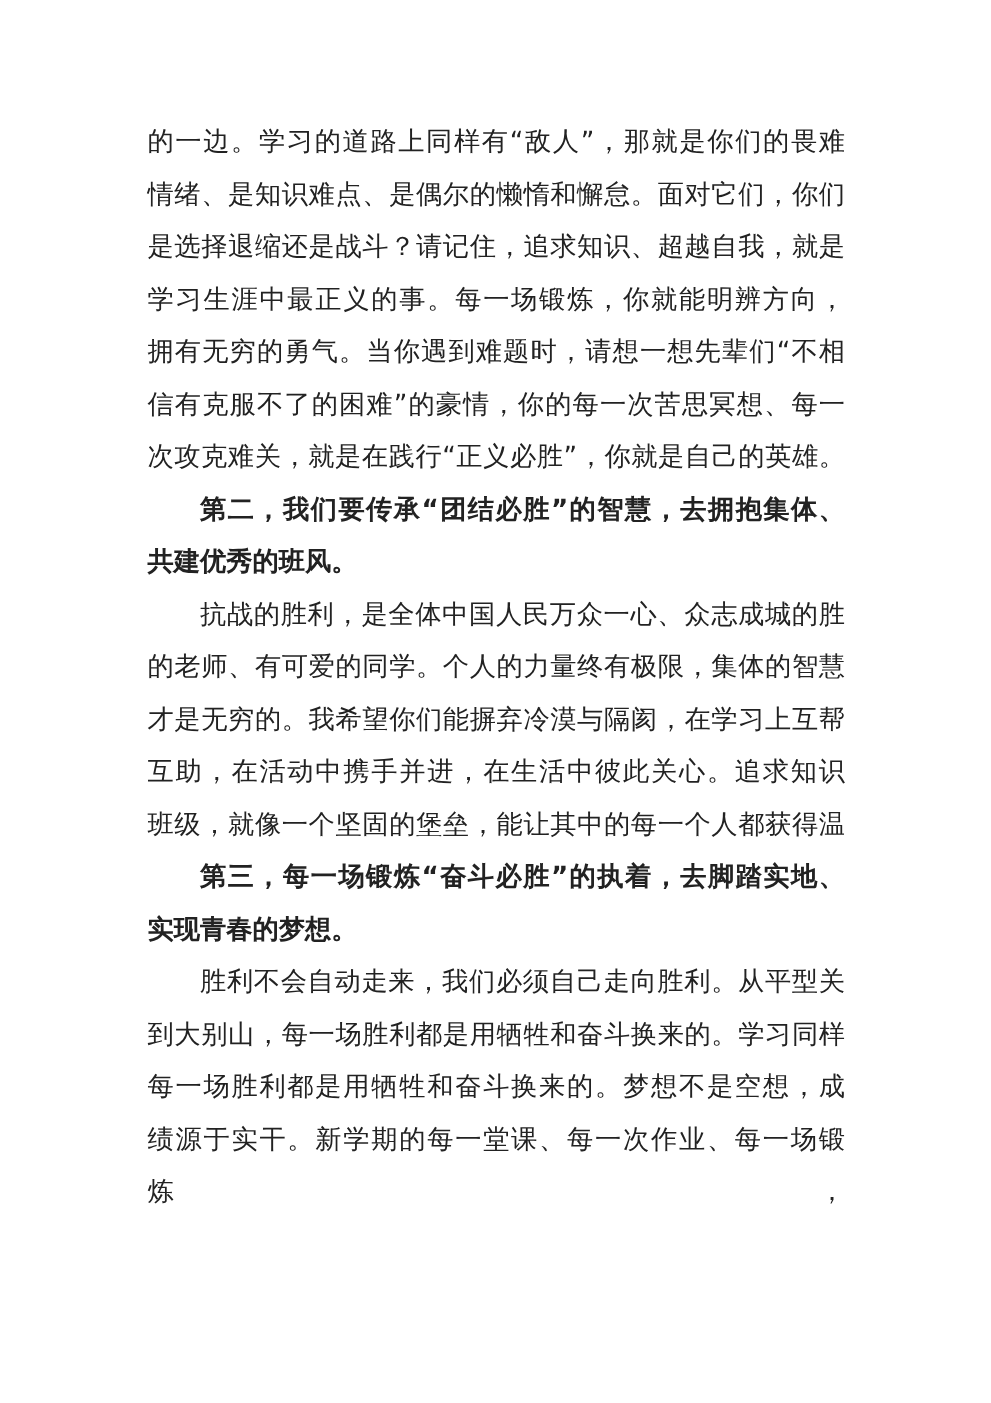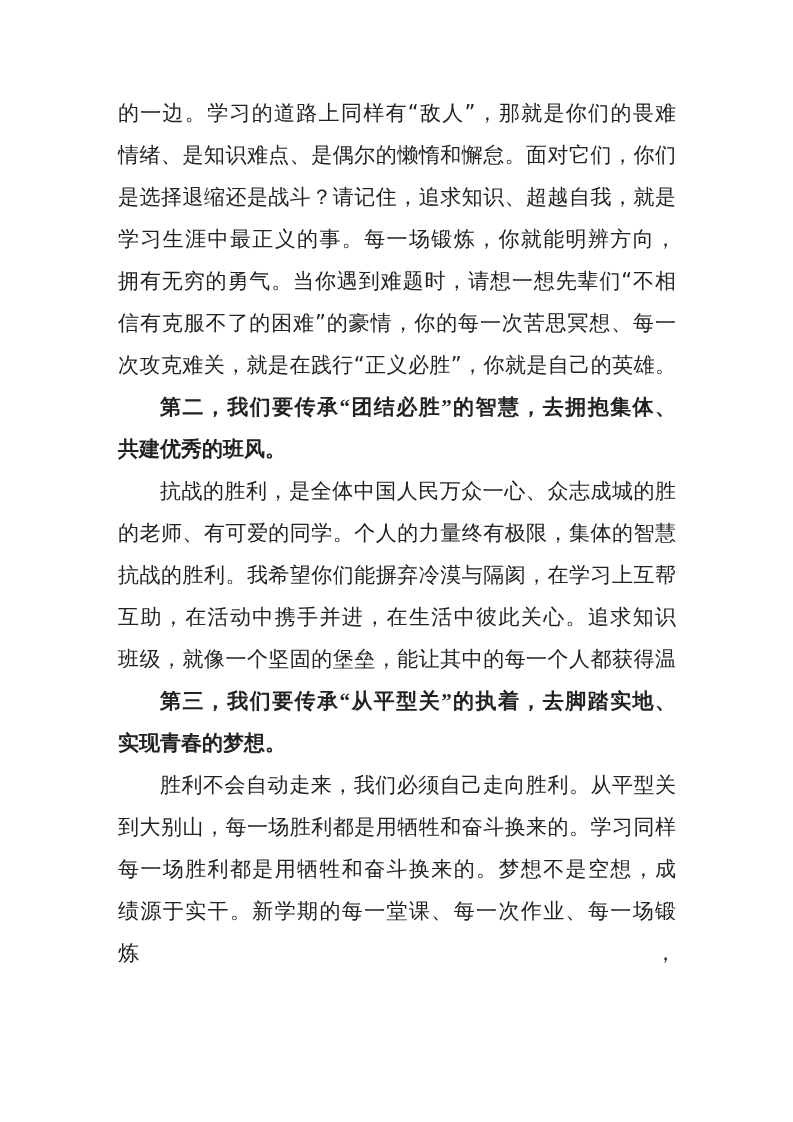--- a/index.html
+++ b/index.html
@@ -34,21 +34,20 @@
     text-align: justify;
     text-align-last: justify;
     text-justify: inter-character;
     white-space: normal;
   }
   .first {
     text-indent: 42px;
   }
   .bold {
     font-weight: 700;
-    font-family: Liberation Serif, serif;
   }
 </style>
 </head>
 <body>
 
 <div class="page">
   <div class="content">
 
     <div>
       <div class="line jl">的一边。学习的道路上同样有“敌人”，那就是你们的畏难</div>
@@ -61,27 +60,27 @@
     </div>
 
     <div>
       <div class="line jl bold first">第二，我们要传承“团结必胜”的智慧，去拥抱集体、</div>
       <div class="line bold">共建优秀的班风。</div>
     </div>
 
     <div>
       <div class="line jl first">抗战的胜利，是全体中国人民万众一心、众志成城的胜</div>
       <div class="line jl">的老师、有可爱的同学。个人的力量终有极限，集体的智慧</div>
-      <div class="line jl">抗战的胜利。我希望你们能摒弃冷漠与隔阂，在学习上互帮</div>
+      <div class="line jl">才是无穷的。我希望你们能摒弃冷漠与隔阂，在学习上互帮</div>
       <div class="line jl">互助，在活动中携手并进，在生活中彼此关心。追求知识</div>
       <div class="line jl">班级，就像一个坚固的堡垒，能让其中的每一个人都获得温</div>
     </div>
 
     <div>
-      <div class="line jl bold first">第三，我们要传承“从平型关”的执着，去脚踏实地、</div>
+      <div class="line jl bold first">第三，每一场锻炼“奋斗必胜”的执着，去脚踏实地、</div>
       <div class="line bold">实现青春的梦想。</div>
     </div>
 
     <div>
       <div class="line jl first">胜利不会自动走来，我们必须自己走向胜利。从平型关</div>
       <div class="line jl">到大别山，每一场胜利都是用牺牲和奋斗换来的。学习同样</div>
       <div class="line jl">每一场胜利都是用牺牲和奋斗换来的。梦想不是空想，成</div>
       <div class="line jl">绩源于实干。新学期的每一堂课、每一次作业、每一场锻炼，</div>
     </div>
 

